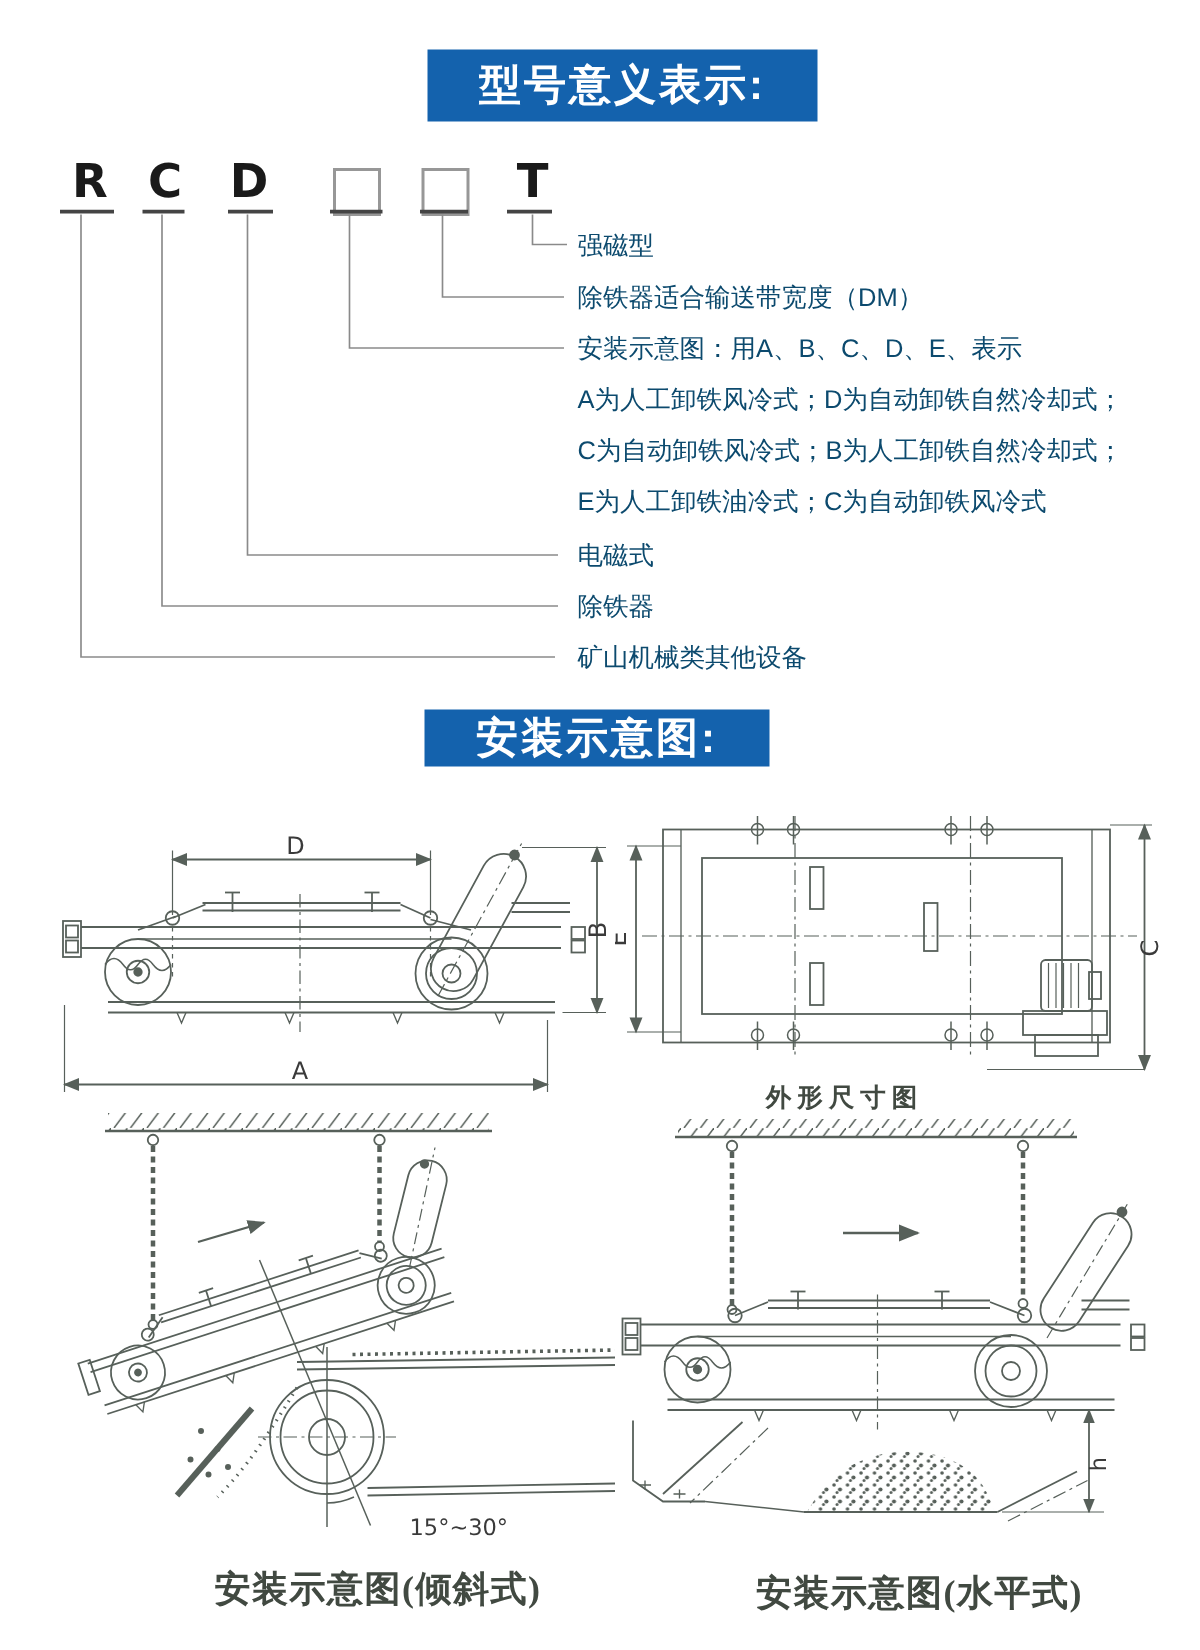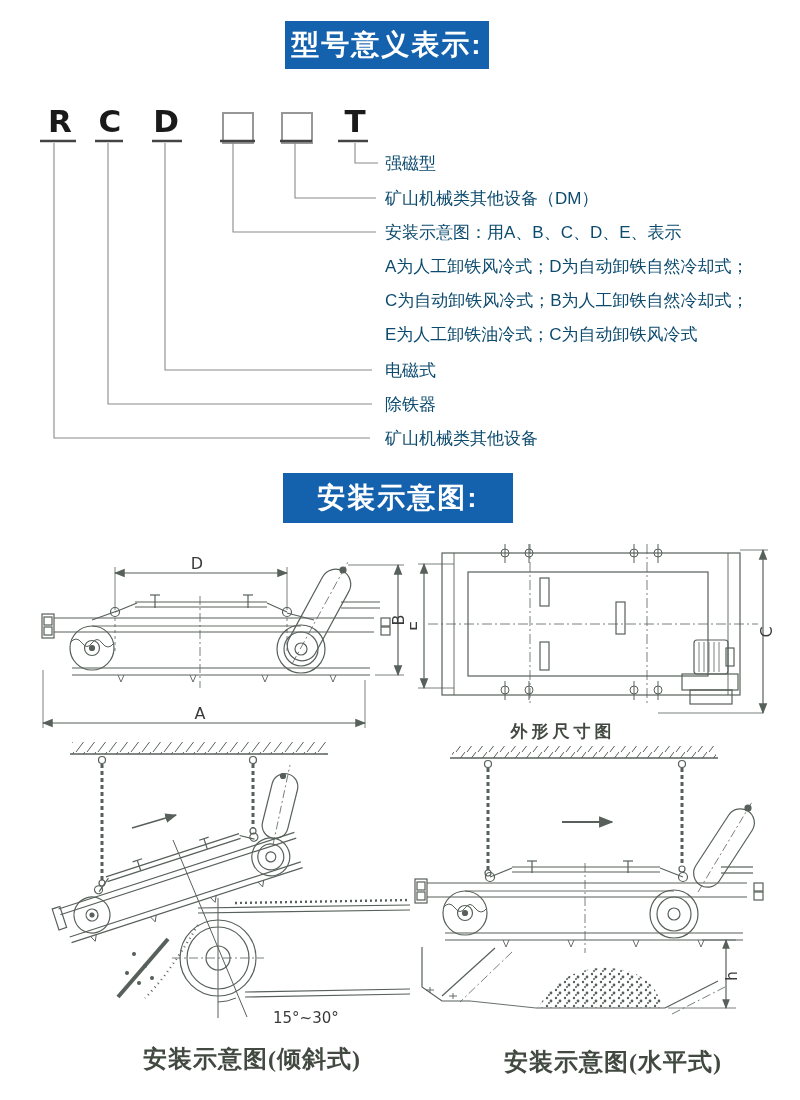--- a/index.html
+++ b/index.html
@@ -1,22 +1,22 @@
 <!DOCTYPE html>
 <html style="--blue: #1462ad; --line: #57605a;"><head>
 <meta charset="utf-8">
 <style>
   html,body{margin:0;padding:0}
   body{width:800px;height:1100px;position:relative;background:#fff;
        font-family:"Liberation Sans",sans-serif;overflow:hidden}
   :root{--blue:#1462ad;--line:#57605a}
   .banner{position:absolute;background:var(--blue);color:#fff;display:flex;
           align-items:center;justify-content:center;font-weight:bold;letter-spacing:2px}
-  #banner1{left:285px;top:21px;width:204px;height:48px;font-size:28px}
-  #banner2{left:283px;top:473px;width:230px;height:50px;font-size:28px}
+  #banner1{left:285px;top:33px;width:260px;height:48px;font-size:28px}
+  #banner2{left:283px;top:473px;width:230px;height:38px;font-size:28px}
   .letter{position:absolute;top:103px;width:40px;text-align:center;
           font-family:"DejaVu Sans",sans-serif;font-weight:bold;font-size:31px;color:#1a1a1a}
   .codebox{position:absolute;top:112px;width:28px;height:28px;border:2px solid #979797;background:#fff}
   .mlabel{position:absolute;left:385px;font-size:17px;color:#0c4a6e;white-space:nowrap;line-height:17px}
   svg.draw{position:absolute;color:var(--line)}
   svg text{font-family:"DejaVu Sans",sans-serif;fill:#3a3a3a;stroke:none;font-size:16px}
   .cap{font-family:"Liberation Serif",serif;font-weight:bold;fill:#414941}
 </style>
 </head>
 <body>
@@ -43,21 +43,21 @@
     <path d="M355,43 V63 H378"></path>
     <path d="M295,43 V98 H376"></path>
     <path d="M233,43 V132 H376"></path>
     <path d="M165,43 V270 H372"></path>
     <path d="M108,43 V304 H372"></path>
     <path d="M54,43 V338 H370"></path>
   </g>
 </svg>
 
 <div class="mlabel" style="top:155px">强磁型</div>
-<div class="mlabel" style="top:190px">矿山机械类其他设备（DM）</div>
+<div class="mlabel" style="top:190px">除铁器适合输送带宽度（DM）</div>
 <div class="mlabel" style="top:224px">安装示意图：用A、B、C、D、E、表示</div>
 <div class="mlabel" style="top:258px">A为人工卸铁风冷式；D为自动卸铁自然冷却式；</div>
 <div class="mlabel" style="top:292px">C为自动卸铁风冷式；B为人工卸铁自然冷却式；</div>
 <div class="mlabel" style="top:326px">E为人工卸铁油冷式；C为自动卸铁风冷式</div>
 <div class="mlabel" style="top:362px">电磁式</div>
 <div class="mlabel" style="top:396px">除铁器</div>
 <div class="mlabel" style="top:430px">矿山机械类其他设备</div>
 
 <div id="banner2" class="banner">安装示意图:</div>
 

